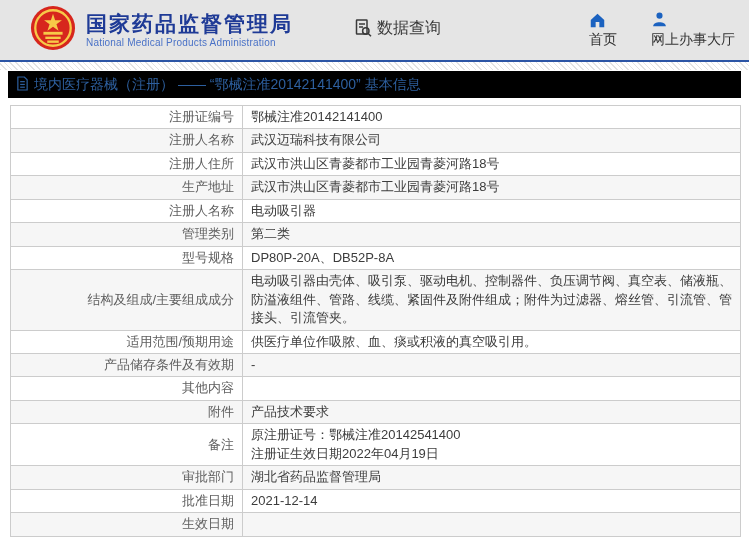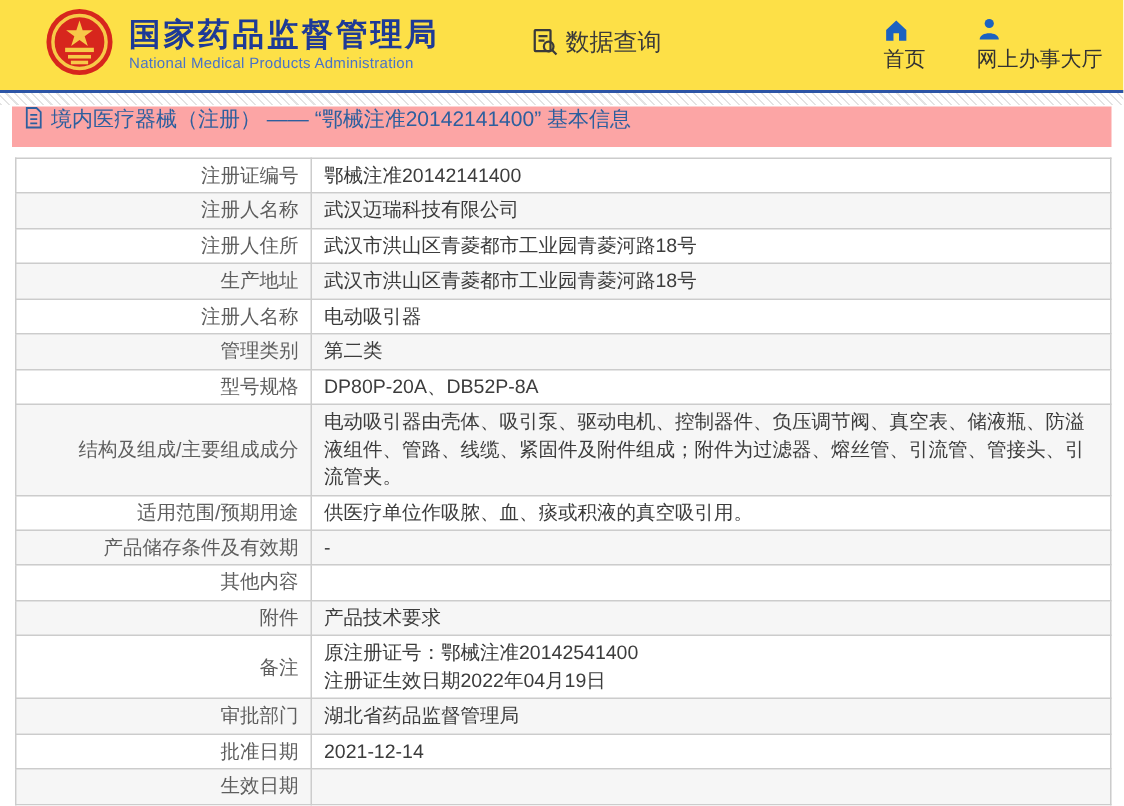--- a/index.html
+++ b/index.html
@@ -5,21 +5,21 @@
   * { margin: 0; padding: 0; box-sizing: border-box; }
   html, body { background: #fff; }
   body {
     width: 749px; height: 537px; overflow: hidden;
     font-family: "Liberation Sans", "DejaVu Sans", sans-serif;
     color: #333;
   }
 
   
   .site-header {
-    height: 62px; background: #fde047;
+    height: 62px; background: #e5e5e5;
     border-bottom: 2px solid #2c55a5;
     display: flex; align-items: center;
     padding: 0 14px 0 30px;
   }
   .logo { display: flex; align-items: center; gap: 10px; }
   .logo-title { font-size: 21px; font-weight: bold; color: #1e3a96; letter-spacing: 2px; line-height: 1.15; }
   .logo-subtitle { font-size: 10px; color: #4a72c7; letter-spacing: .2px; }
   .menu-data-query {
     display: flex; align-items: flex-start; gap: 4px;
     margin-left: 60px; font-size: 16px; color: #3a3a3a; cursor: pointer;
@@ -32,36 +32,36 @@
   .nav-item .ico { height: 17px; display: flex; align-items: flex-end; }
 
   
   .hatch-strip {
     height: 8px; background:
       repeating-linear-gradient(45deg, #e3e3e3 0 1px, #ffffff 1px 4px);
   }
 
   
   .breadcrumb-bar {
-    margin: 1px 8px 0 8px; height: 27px; background: #fca5a5;
-    display: flex; gap: 5px; padding-left: 8px;
+    margin: 1px 8px 0 8px; height: 27px; background: #000000;
+    display: flex; align-items: center; gap: 5px; padding-left: 8px;
     font-size: 14px; color: #2d5f9e;
   }
 
   
   .info-table {
     width: 731px; margin: 7px 8px 0 10px;
     border-collapse: collapse; table-layout: fixed;
   }
   .info-table th, .info-table td {
     border: 1px solid #ccc; font-size: 13px; line-height: 1.42;
     padding: 2px 8px; vertical-align: middle;
   }
   .info-table th {
-    width: 197px; text-align: right; font-weight: normal; color: #5e5e5e;
+    width: 232px; text-align: right; font-weight: normal; color: #5e5e5e;
     white-space: nowrap;
   }
   .info-table td { color: #3c3c3c; white-space: pre-line; }
   .info-table tr:nth-child(even) { background: #f6f6f6; }
 </style>
 </head>
 <body>
 
 <header class="site-header">
   <div class="logo">

